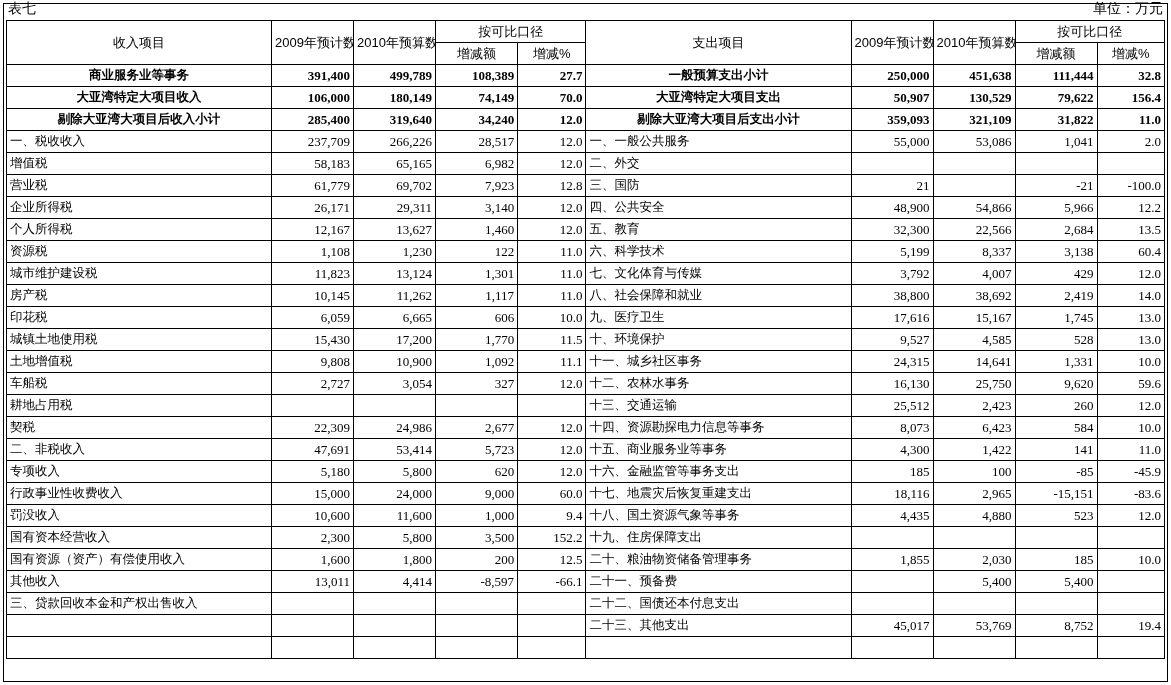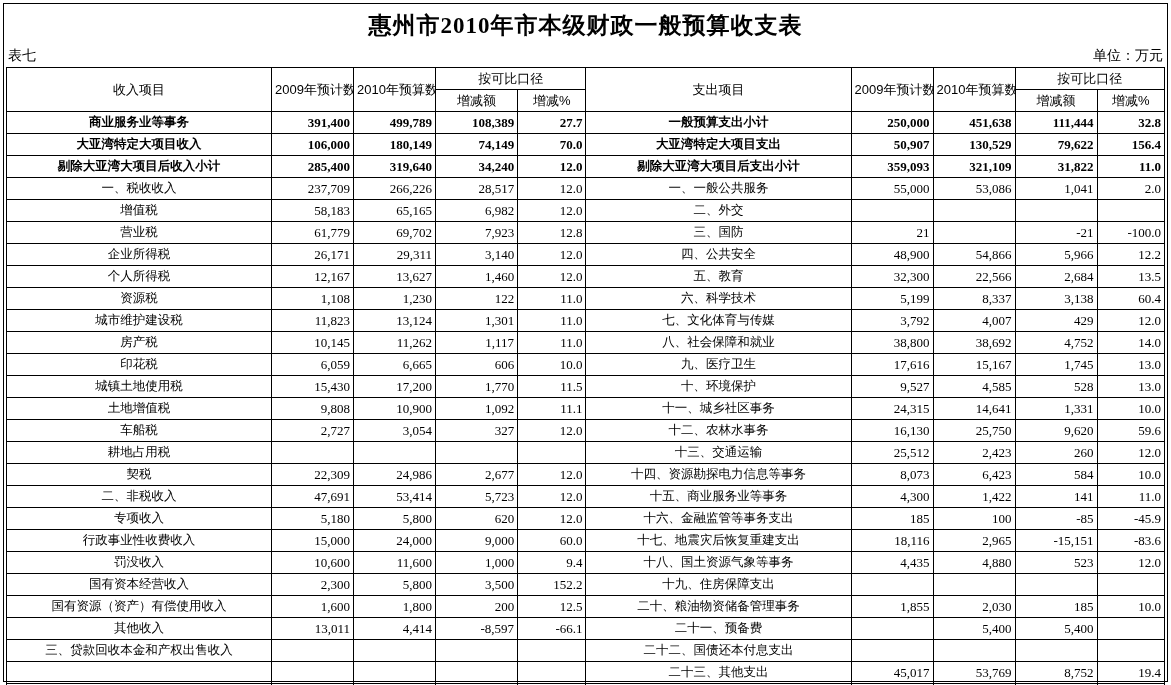--- a/index.html
+++ b/index.html
@@ -65,21 +65,21 @@
     text-align: center;
     font-weight: normal;
     font-size: 13px;
   }
   .num {
     text-align: right;
     font-family: "Liberation Serif", "DejaVu Serif", serif;
     font-size: 13px;
   }
   .txt {
-    text-align: center;
+    text-align: left;
   }
   .bold {
     font-weight: bold;
   }
   .ctr {
     text-align: center;
   }
   .ind0 { padding-left: 4px; }
   .ind1 { padding-left: 20px; }
   .hdr-tall { height: 36px; }
@@ -97,21 +97,20 @@
     position: relative;
     z-index: 2;
   }
 </style>
 </head>
 <body>
 
 <div class="page">
   <div class="outer-frame"></div>
   <div class="content">
-    <div class="title">惠州市2010年市本级财政一般预算收支表</div>
     <div class="subhead">
       <span class="left">表七</span>
       <span class="right">单位：万元</span>
     </div>
 
     <table class="main">
       <colgroup>
         <col style="width:252px">
         <col style="width:78px">
         <col style="width:78px">
@@ -264,21 +263,21 @@
           </tr>
           <tr>
             <td class="txt ind1">房产税</td>
             <td class="num">10,145</td>
             <td class="num">11,262</td>
             <td class="num">1,117</td>
             <td class="num">11.0</td>
             <td class="txt ind0">八、社会保障和就业</td>
             <td class="num">38,800</td>
             <td class="num">38,692</td>
-            <td class="num">4,752</td>
+            <td class="num">2,419</td>
             <td class="num">14.0</td>
           </tr>
           <tr>
             <td class="txt ind1">印花税</td>
             <td class="num">6,059</td>
             <td class="num">6,665</td>
             <td class="num">606</td>
             <td class="num">10.0</td>
             <td class="txt ind0">九、医疗卫生</td>
             <td class="num">17,616</td>

